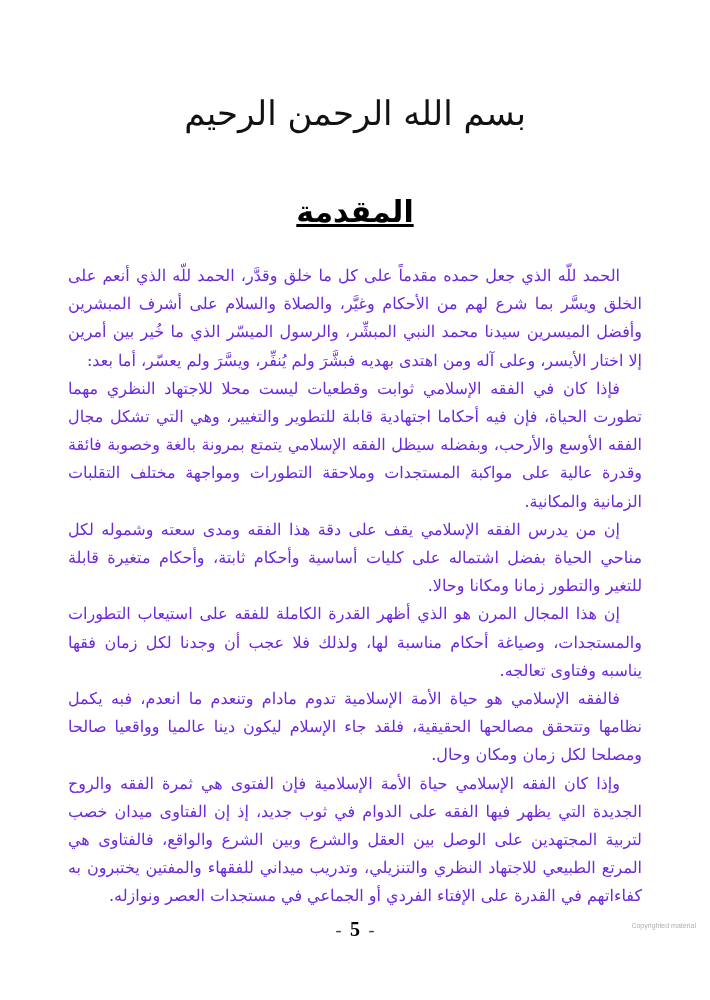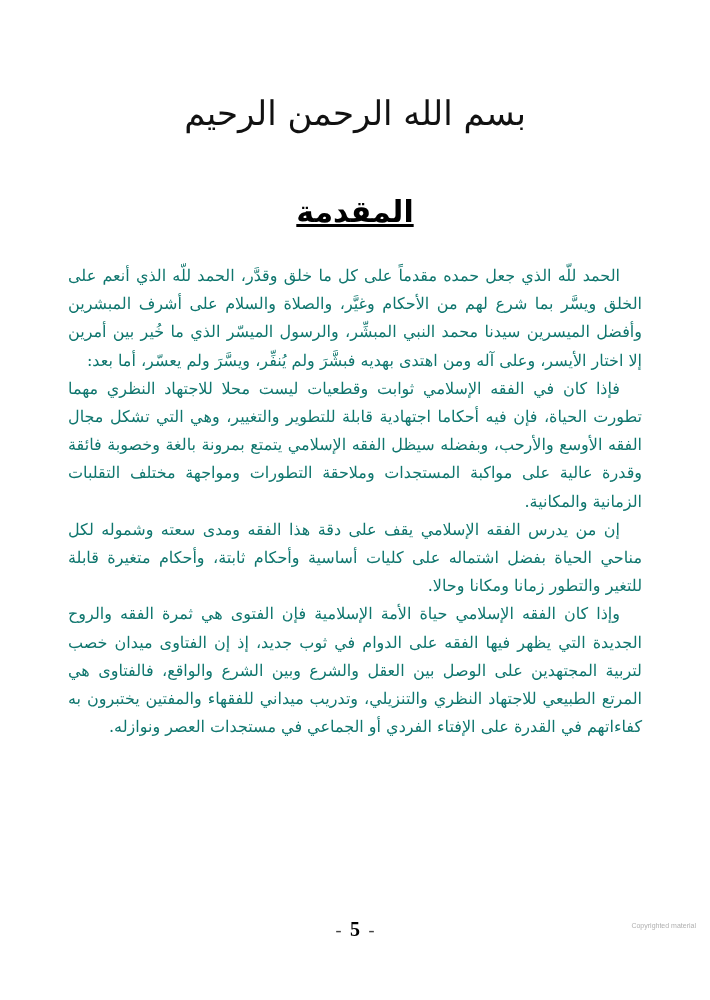--- a/index.html
+++ b/index.html
@@ -53,21 +53,21 @@
       position: absolute;
       left: 68px;
       top: 262px;
       width: 574px;
       direction: rtl;
       text-align: justify;
       text-align-last: right;
       font-family: "DejaVu Serif", serif;
       font-size: 16px;
       line-height: 28.2px;
-      color: #0f766e;
+      color: #6d28d9;
     }
     .body-text p {
       margin: 0;
       text-indent: 22px;
     }
     .page-number {
       position: absolute;
       left: 0;
       width: 710px;
       top: 918px;
@@ -99,20 +99,22 @@
 <div class="page">
 
   <div class="basmala">بسم الله الرحمن الرحيم</div>
 
   <div class="title">المقدمة</div>
 
   <div class="body-text">
     <p>الحمد للّه الذي جعل حمده مقدماً على كل ما خلق وقدَّر، الحمد للّه الذي أنعم على الخلق ويسَّر بما شرع لهم من الأحكام وغيَّر، والصلاة والسلام على أشرف المبشرين وأفضل الميسرين سيدنا محمد النبي المبشِّر، والرسول الميسّر الذي ما خُير بين أمرين إلا اختار الأيسر، وعلى آله ومن اهتدى بهديه فبشَّرَ ولم يُنفِّر، ويسَّرَ ولم يعسّر، أما بعد:</p>
     <p>فإذا كان في الفقه الإسلامي ثوابت وقطعيات ليست محلا للاجتهاد النظري مهما تطورت الحياة، فإن فيه أحكاما اجتهادية قابلة للتطوير والتغيير، وهي التي تشكل مجال الفقه الأوسع والأرحب، وبفضله سيظل الفقه الإسلامي يتمتع بمرونة بالغة وخصوبة فائقة وقدرة عالية على مواكبة المستجدات وملاحقة التطورات ومواجهة مختلف التقلبات الزمانية والمكانية.</p>
     <p>إن من يدرس الفقه الإسلامي يقف على دقة هذا الفقه ومدى سعته وشموله لكل مناحي الحياة بفضل اشتماله على كليات أساسية وأحكام ثابتة، وأحكام متغيرة قابلة للتغير والتطور زمانا ومكانا وحالا.</p>
+    <p>إن هذا المجال المرن هو الذي أظهر القدرة الكاملة للفقه على استيعاب التطورات والمستجدات، وصياغة أحكام مناسبة لها، ولذلك فلا عجب أن وجدنا لكل زمان فقها يناسبه وفتاوى تعالجه.</p>
+    <p>فالفقه الإسلامي هو حياة الأمة الإسلامية تدوم مادام وتنعدم ما انعدم، فبه يكمل نظامها وتتحقق مصالحها الحقيقية، فلقد جاء الإسلام ليكون دينا عالميا وواقعيا صالحا ومصلحا لكل زمان ومكان وحال.</p>
     <p>وإذا كان الفقه الإسلامي حياة الأمة الإسلامية فإن الفتوى هي ثمرة الفقه والروح الجديدة التي يظهر فيها الفقه على الدوام في ثوب جديد، إذ إن الفتاوى ميدان خصب لتربية المجتهدين على الوصل بين العقل والشرع وبين الشرع والواقع، فالفتاوى هي المرتع الطبيعي للاجتهاد النظري والتنزيلي، وتدريب ميداني للفقهاء والمفتين يختبرون به كفاءاتهم في القدرة على الإفتاء الفردي أو الجماعي في مستجدات العصر ونوازله.</p>
   </div>
 
   <div class="page-number">
     <span class="dash">-</span>
     <span class="num">5</span>
     <span class="dash">-</span>
   </div>
 
   <div class="copyright">Copyrighted material</div>

